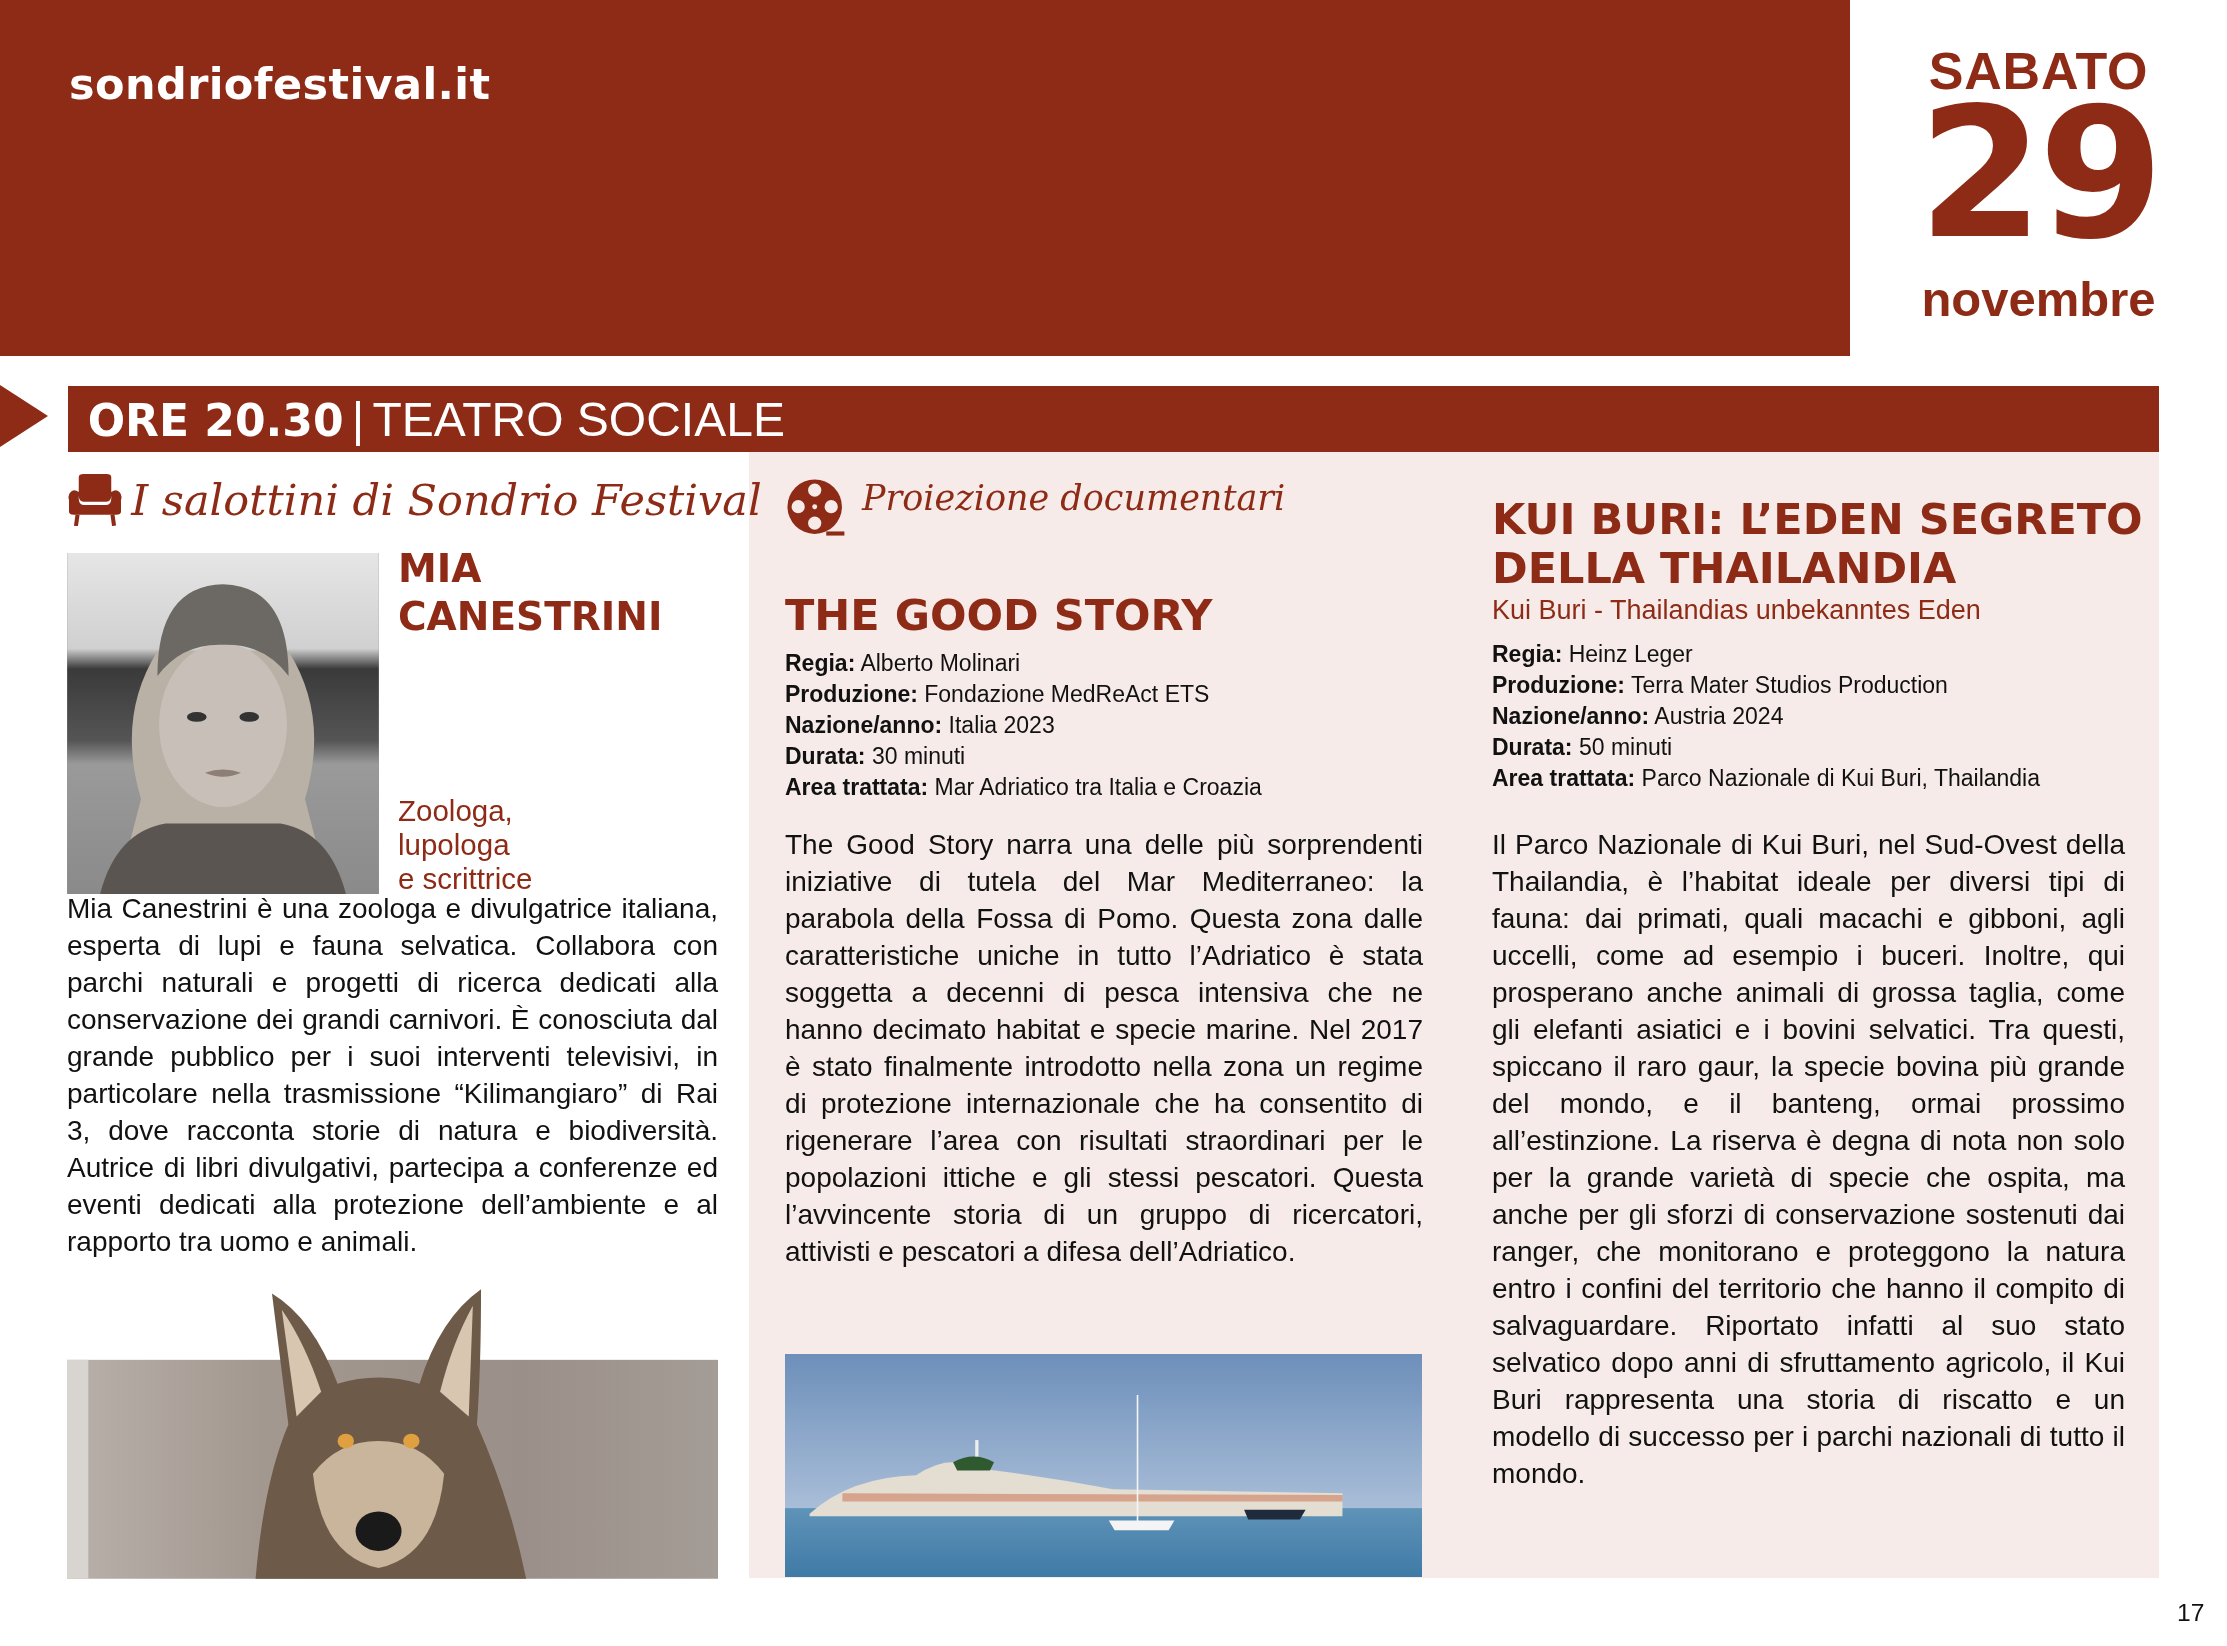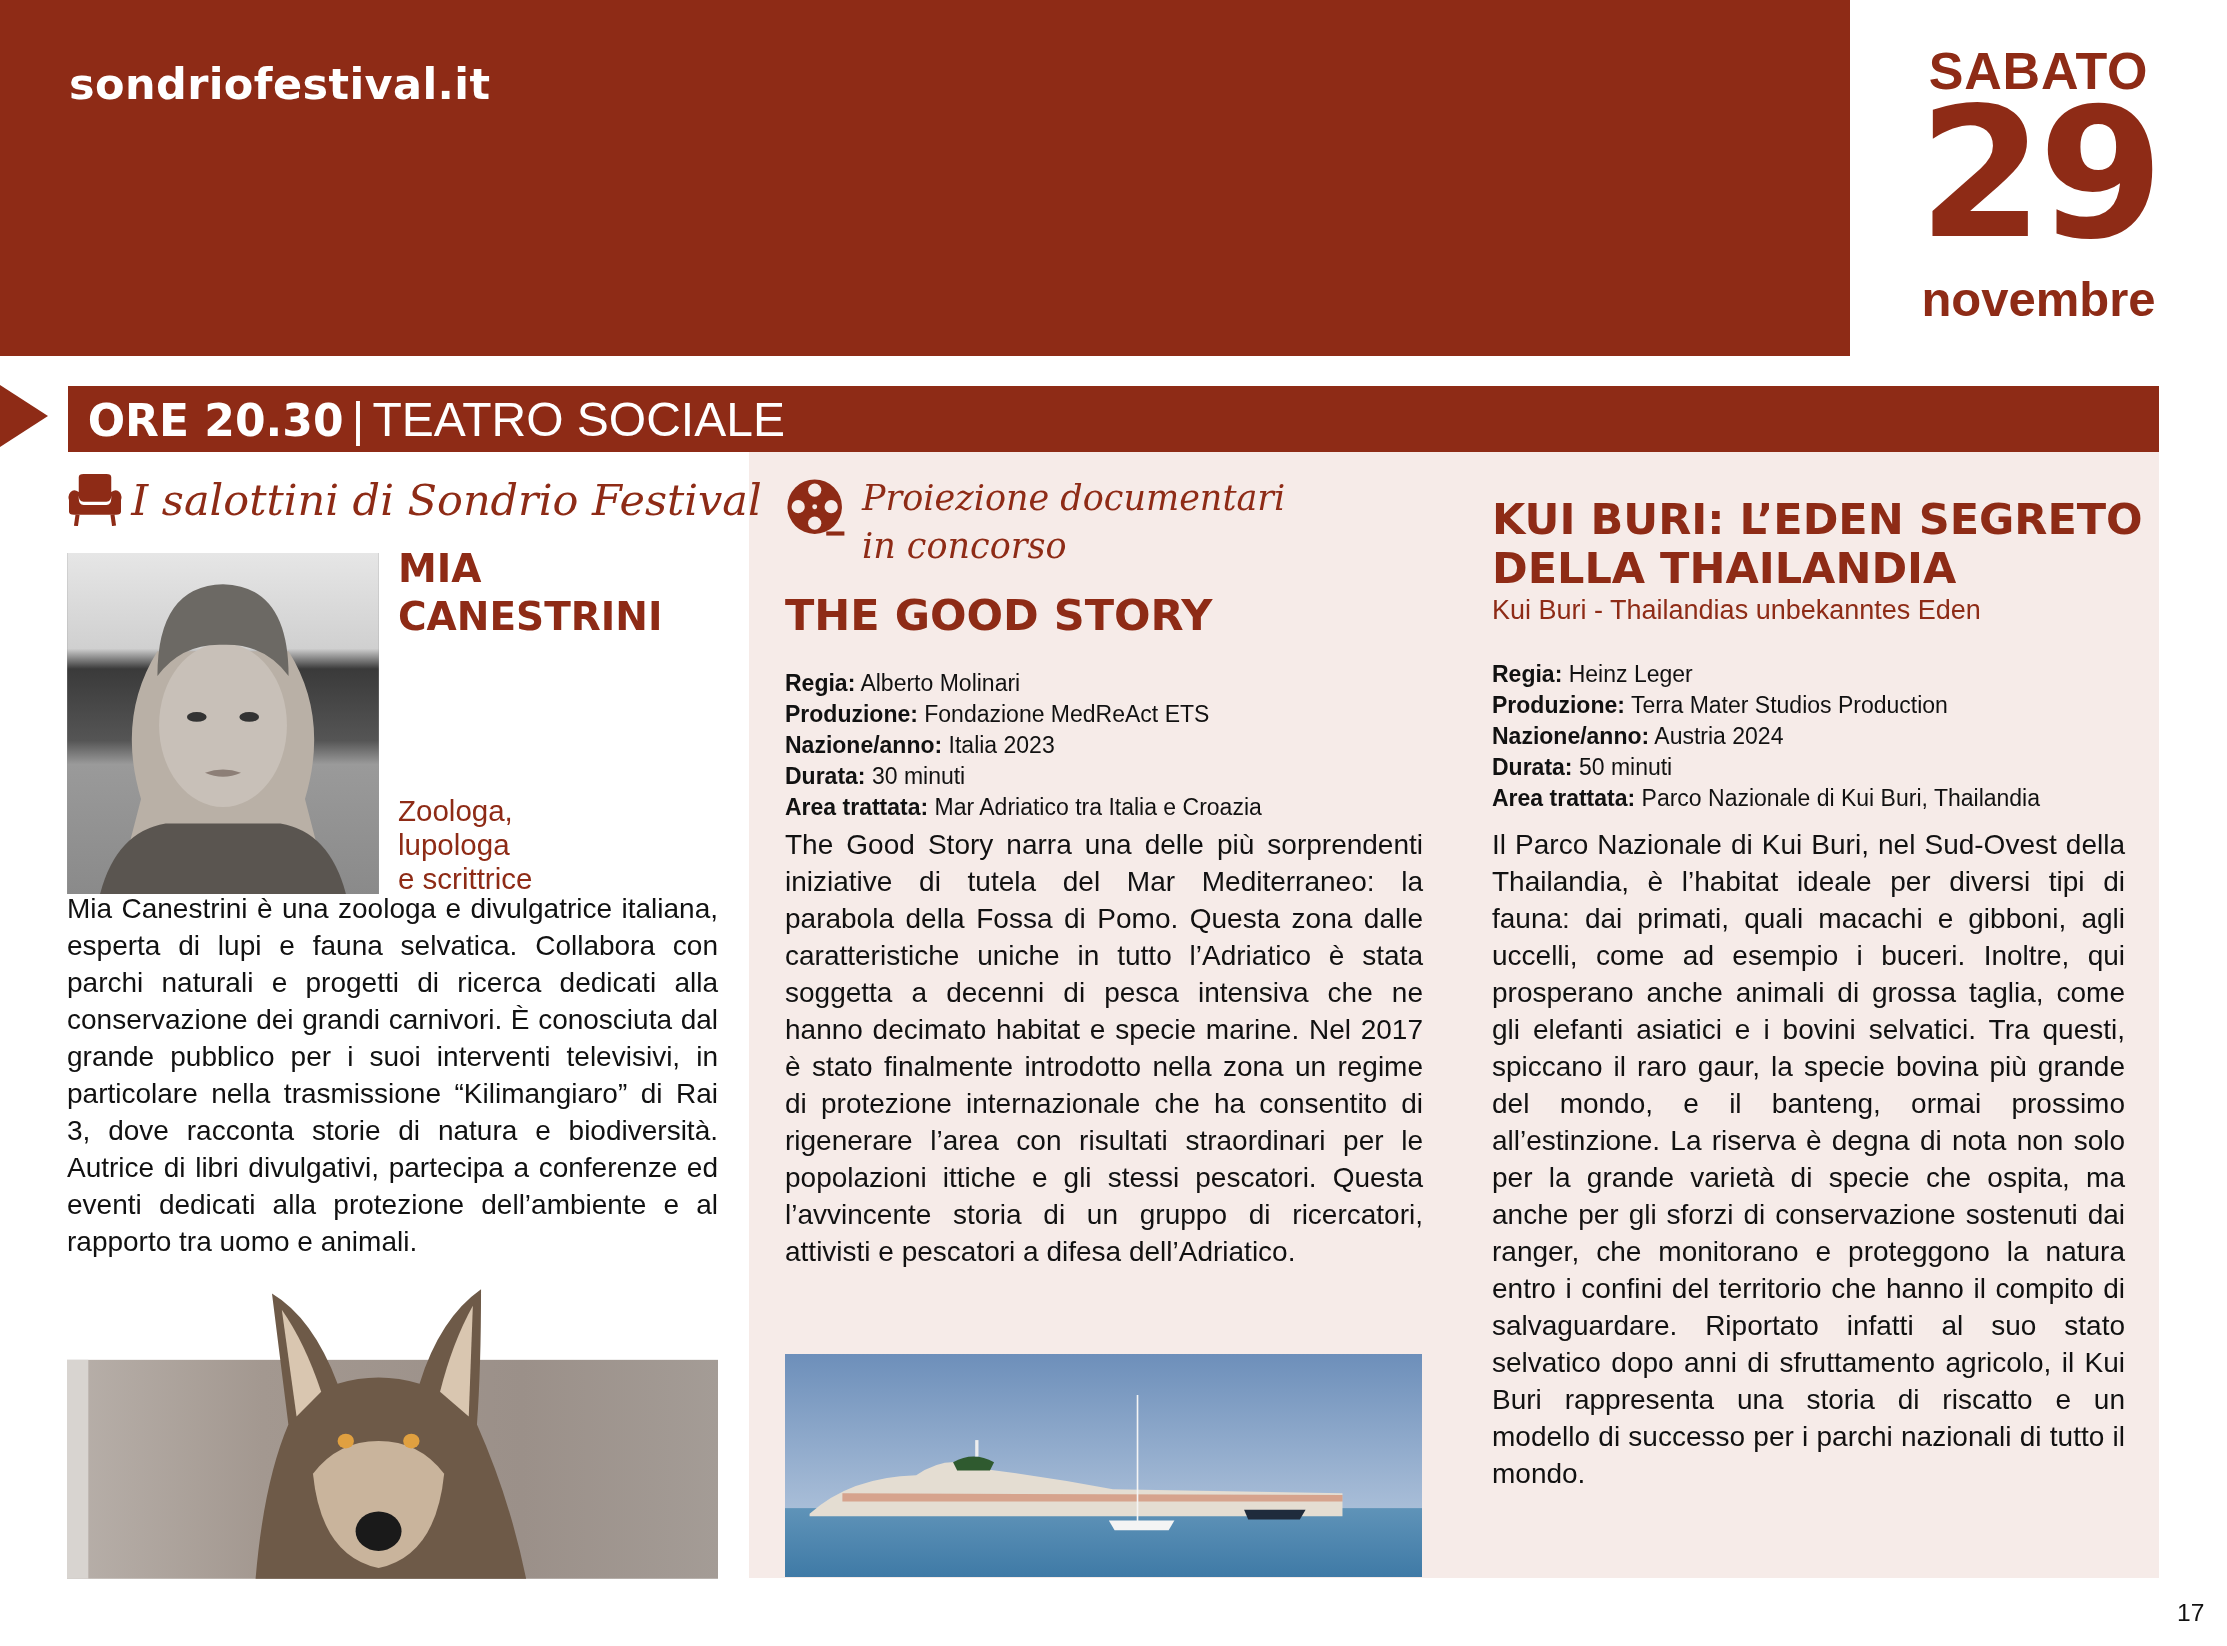--- a/index.html
+++ b/index.html
@@ -41,21 +41,21 @@
   #guest-name { left: 398px; top: 545px; font-size: 39px; line-height: 48px; font-weight: bold; color: #8E2B16; font-family: "DejaVu Sans", sans-serif; }
   #guest-role { left: 398px; top: 794px; font-size: 29.5px; line-height: 34px; color: #8E2B16; }
   #guest-bio { left: 67px; top: 890px; width: 651px; font-size: 28px; line-height: 37px; text-align: justify; }
 
   #wolf-photo { left: 67px; top: 1285px; width: 651px; height: 294px; }
 
   
   #proiezione-title { left: 785px; top: 474px; color: #8E2B16; }
   #proiezione-title .txt { position: absolute; left: 77px; top: 0; width: 574px; font-family: "DejaVu Serif", serif; font-style: italic; font-size: 35px; line-height: 48px; }
   #film1-title { left: 785px; top: 590px; font-size: 43px; font-weight: bold; color: #8E2B16; font-family: "DejaVu Sans", sans-serif; white-space: nowrap; }
-  .credits { font-size: 23px; line-height: 31px; margin-top: 20px; }
+  .credits { font-size: 23px; line-height: 31px; }
   .credits .lbl { font-weight: bold; }
   #film1-credits { left: 785px; top: 648px; width: 656px; }
   #film1-desc { left: 785px; top: 826px; width: 638px; font-size: 28px; line-height: 37px; text-align: justify; }
   #film1-photo { left: 785px; top: 1354px; width: 637px; height: 223px; overflow: hidden; }
 
   
   #film2-title { left: 1492px; top: 495px; width: 656px; font-size: 43px; line-height: 49px; font-weight: bold; color: #8E2B16; font-family: "DejaVu Sans", sans-serif; }
   #film2-subtitle { left: 1492px; top: 595px; font-size: 27px; color: #8E2B16; white-space: nowrap; }
   #film2-credits { left: 1492px; top: 639px; width: 672px; }
   #film2-desc { left: 1492px; top: 826px; width: 633px; font-size: 28px; line-height: 37px; text-align: justify; }
@@ -154,21 +154,20 @@
     <circle cx="36" cy="36" r="33" fill="#8E2B16"></circle>
     <circle cx="36" cy="16" r="8" fill="#F6EBE8"></circle>
     <circle cx="36" cy="56" r="8" fill="#F6EBE8"></circle>
     <circle cx="16" cy="36" r="8" fill="#F6EBE8"></circle>
     <circle cx="56" cy="36" r="8" fill="#F6EBE8"></circle>
     <circle cx="36" cy="36" r="3" fill="#F6EBE8"></circle>
     <rect x="50" y="66" width="22" height="5" fill="#8E2B16"></rect>
   </svg>
   <div class="txt">
     <div>Proiezione documentari</div>
-    <div>in concorso</div>
   </div>
 </div>
 
 <div id="film1-title" class="abs">THE GOOD STORY</div>
 <div id="film1-credits" class="abs credits">
   <div><span class="lbl">Regia:</span> <span>Alberto Molinari</span></div>
   <div><span class="lbl">Produzione:</span> <span>Fondazione MedReAct ETS</span></div>
   <div><span class="lbl">Nazione/anno:</span> <span>Italia 2023</span></div>
   <div><span class="lbl">Durata:</span> <span>30 minuti</span></div>
   <div><span class="lbl">Area trattata:</span> <span>Mar Adriatico tra Italia e Croazia</span></div>

